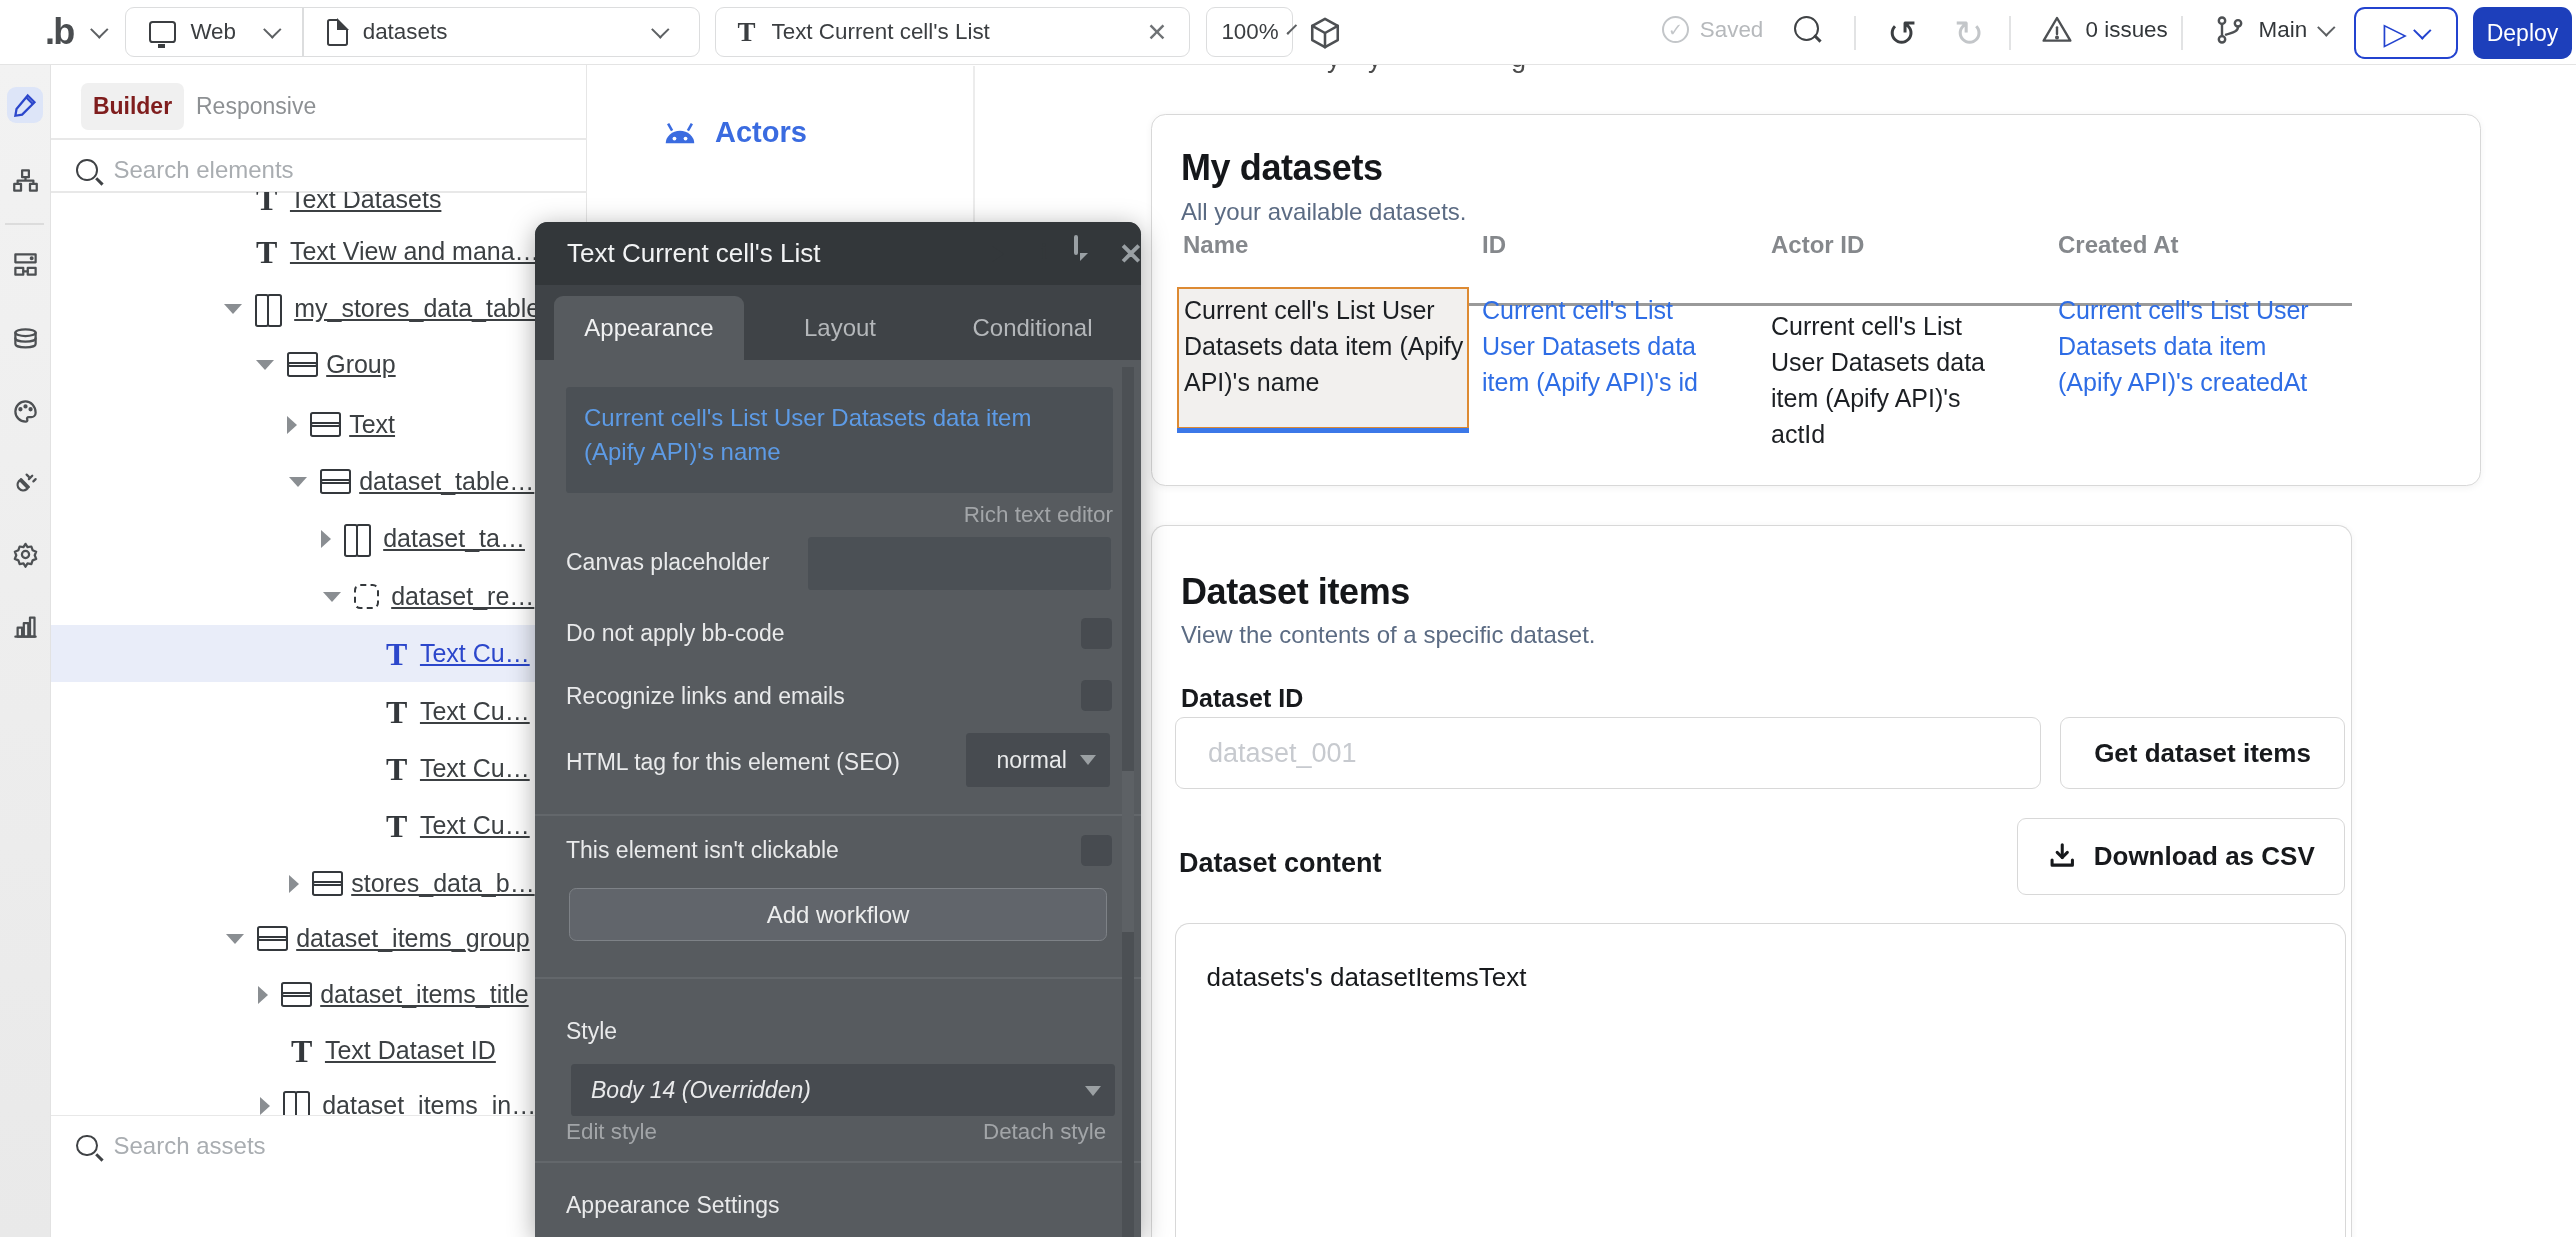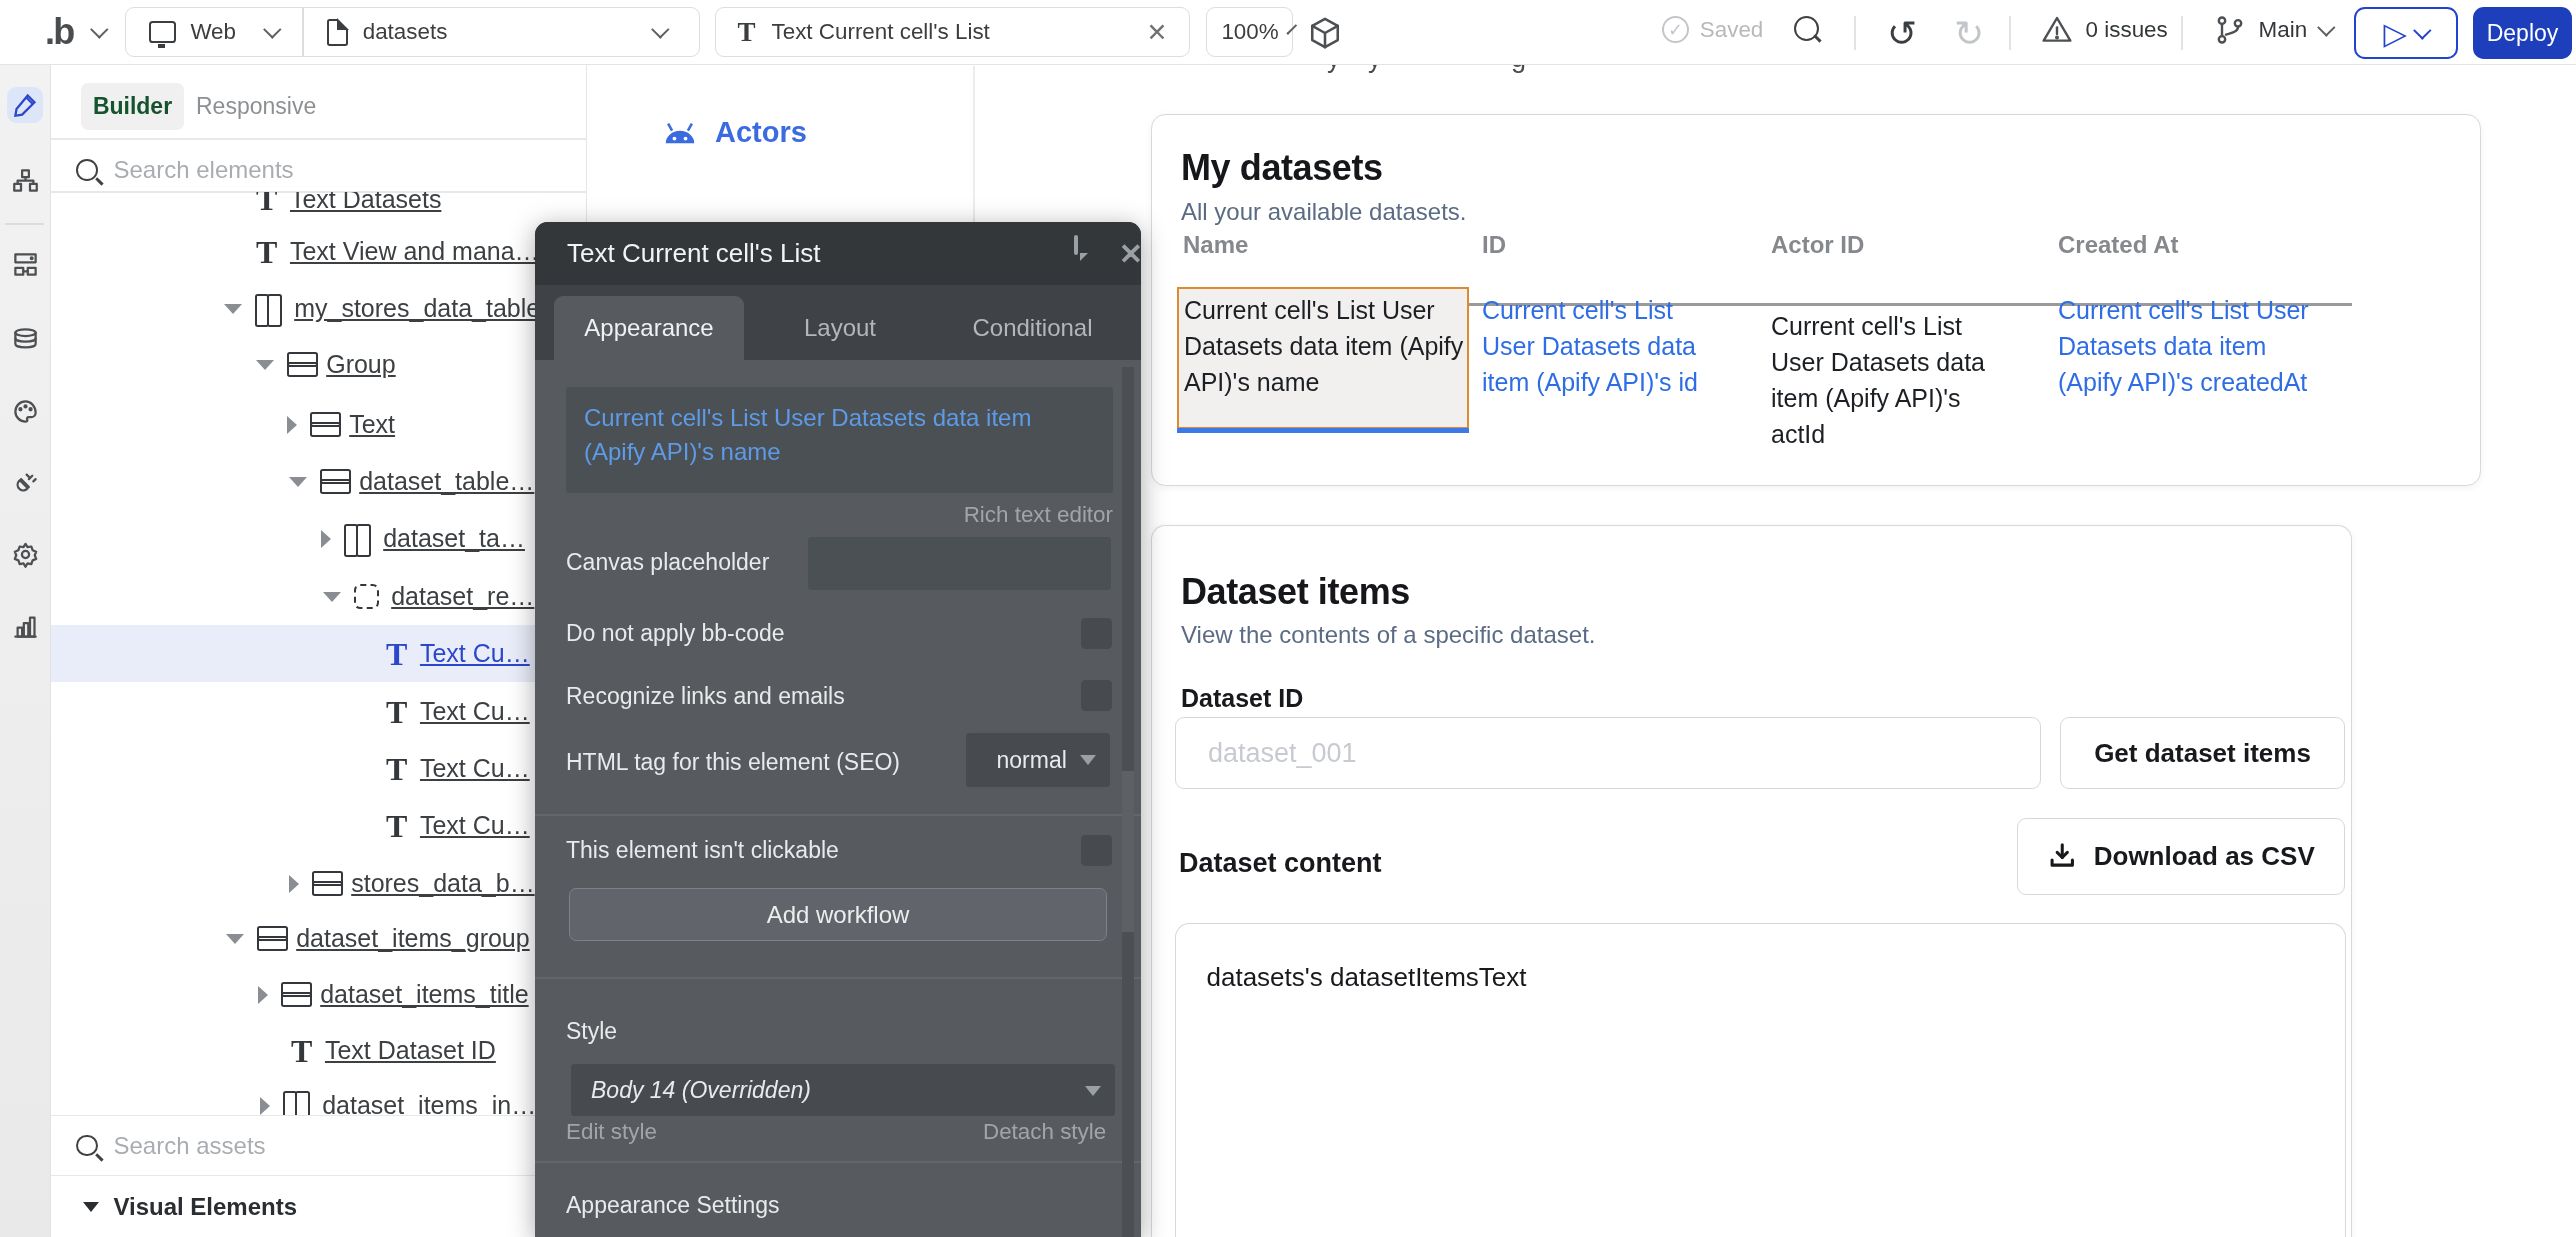--- a/index.html
+++ b/index.html
@@ -27,21 +27,21 @@
   .btn-deploy { position:absolute; left:2473px; top:7.2px; width:99px; height:52px; border-radius:10.8px; background:#1d3fbb; color:#fff; font-size:23px; display:flex; align-items:center; justify-content:center; }
 
   
   #rail { left:0; top:65px; width:51px; height:1173px; background:linear-gradient(#f2f2f2,#e9e9e9); border-right:1.8px solid #e2e2e2; z-index:30; }
   .rail-ic { position:absolute; left:7.2px; width:36px; height:36px; display:flex; align-items:center; justify-content:center; }
   .rail-sel { background:#dde5f8; border-radius:9px; }
   .rail-div { position:absolute; left:5.4px; width:39px; height:1.8px; background:#dcdcdc; }
 
   
   #lpanel { left:51px; top:65px; width:536px; height:1173px; background:#fff; border-right:1.8px solid #e6e6e6; z-index:20; }
-  .chip { position:absolute; left:30px; top:18px; width:103px; height:47px; background:#f0f0f0; border-radius:7.2px; font-size:23px; font-weight:700; color:#14532d; display:flex; align-items:center; justify-content:center; }
+  .chip { position:absolute; left:30px; top:18px; width:103px; height:47px; background:#f0f0f0; border-radius:7.2px; font-size:23px; font-weight:700; color:#7f1d1d; display:flex; align-items:center; justify-content:center; }
   .tab2 { position:absolute; left:145px; top:18px; height:47px; font-size:23px; color:#8d9093; display:flex; align-items:center; }
   .hline { position:absolute; left:0; width:536px; height:1.8px; background:#e8e8e8; }
   .search-row input { border:0; outline:none; font-size:24px; color:#3b3e41; width:386px; font-family:"Liberation Sans",sans-serif; }
   .search-row input::placeholder { color:#a9adb1; }
   .mag { width:21.5px; height:21.5px; border:2.7px solid #3f4245; border-radius:50%; position:relative; flex:none; }
   .mag::after { content:""; position:absolute; left:17px; top:19px; width:9px; height:2.7px; background:#3f4245; transform:rotate(45deg); }
   #tree { position:absolute; left:0; top:127px; width:536px; height:923px; overflow:hidden; }
   .trow { position:absolute; height:57px; display:flex; align-items:center; gap:12.6px; }
   .tlabel { font-size:25px; color:#3c4043; white-space:nowrap;text-decoration:underline; }
   .sel-bg { position:absolute; left:0; width:536px; height:57px; background:#e9edf9; }
@@ -330,24 +330,20 @@
           <span class="car-r"></span>
           <span class="ic-cols"></span>
           <span class="tlabel">dataset_items_in…</span>
         </div>
     </div>
 
     <div id="assets-bar" class="search-row">
       <span class="mag"></span>
       <input placeholder="Search assets" style="">
     </div>
-    <div id="ve-row">
-      <span class="ve-caret"></span>
-      <span class="ve-label">Visual Elements</span>
-    </div>
   </div>
 
   <div id="toolbar" class="abs">
     <div class="abs" style="left:45px; top:10.8px; display:flex; align-items:center; gap:20px;">
       <span class="logo-b">.b</span>
       <span class="chev"></span>
     </div>
 
     <div class="tb-ctl" style="left:125px; width:575px;">
       <div style="display:flex; align-items:center; gap:14.4px; padding:0 23px;">

